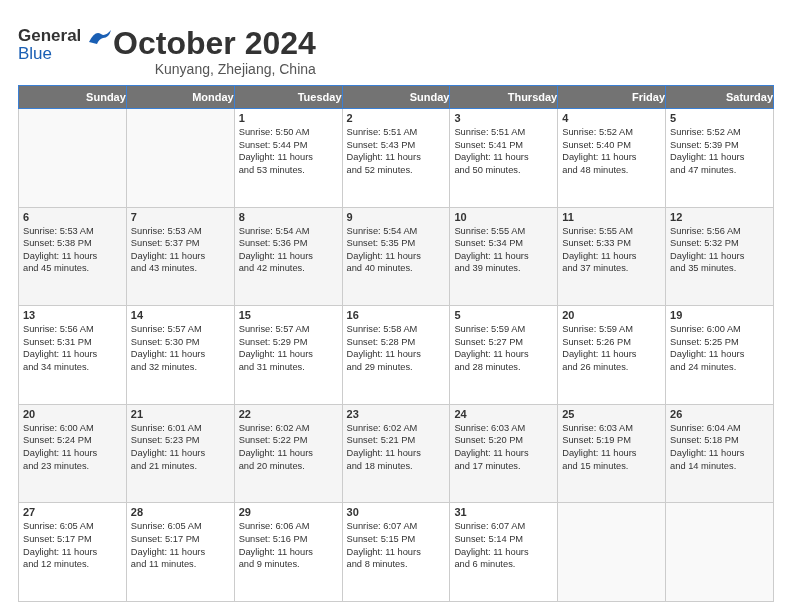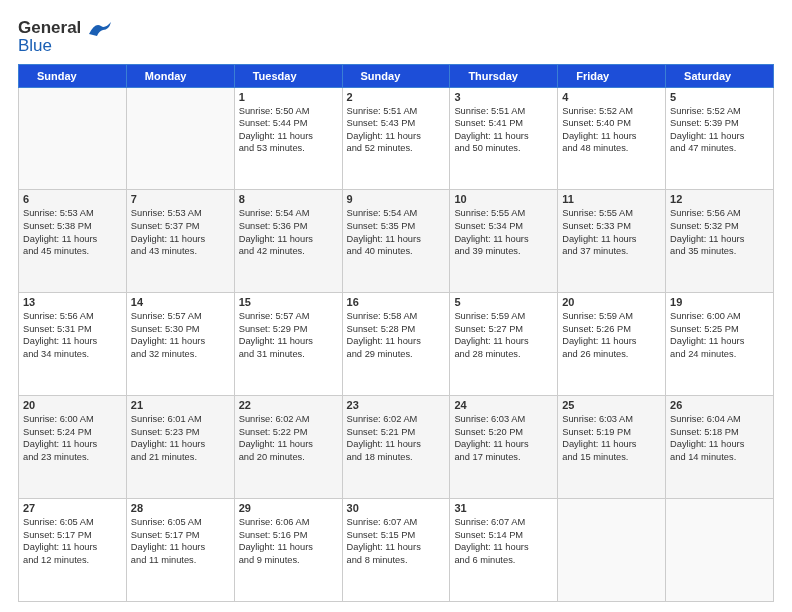--- a/index.html
+++ b/index.html
@@ -14,20 +14,21 @@
       width: 792px;
       height: 612px;
       padding: 18px 18px 10px 18px;
       display: flex;
       flex-direction: column;
     }
     .header {
       display: flex;
       align-items: flex-start;
       margin-bottom: 8px;
+      margin-top: 8px;
     }
     .logo {
       display: flex;
       align-items: center;
     }
     .title-area {
       text-align: right;
     }
     .month-title {
       font-size: 32px;
@@ -40,26 +41,26 @@
       color: #555;
     }
     .calendar {
       flex: 1;
       border: 1px solid #ccc;
       border-collapse: collapse;
       width: 100%;
       table-layout: fixed;
     }
     .calendar th {
-      background: #1d4ed8;
+      background: #737373;
       color: #fff;
       font-size: 11px;
       font-weight: bold;
-      padding: 5px 18px;
-      text-align: left;
+      padding: 5px 0;
+      text-align: right;
       border: 1px solid #3a7fd4;
     }
     .calendar td {
       border: 1px solid #ccc;
       vertical-align: top;
       padding: 3px 4px;
       font-size: 9.5px;
       color: #333;
       background: #fff;
       height: 82px;
@@ -94,20 +95,24 @@
             <span style="color:#333;">General</span>
             <svg width="26" height="18" viewBox="0 0 26 18" style="vertical-align:middle;margin-left:1px;">
               <path d="M2 14 Q8 2 14 6 Q18 9 24 2 Q22 10 16 10 Q12 11 10 16 Z" fill="#1a5fb4"></path>
             </svg>
           </div>
           <div></div>
         </div>
         <div style="font-size:17px;font-weight:normal;color:#1a5fb4;margin-top:-2px;">Blue</div>
       </div>
     </div>
+    <div class="title-area">
+      <div class="month-title">October 2024</div>
+      <div class="subtitle">Kunyang, Zhejiang, China</div>
+    </div>
   </div>
 
   <table class="calendar">
     <thead>
       <tr>
       <th>Sunday</th>
           <th>Monday</th>
           <th>Tuesday</th>
           <th>Sunday</th>
           <th>Thursday</th>

